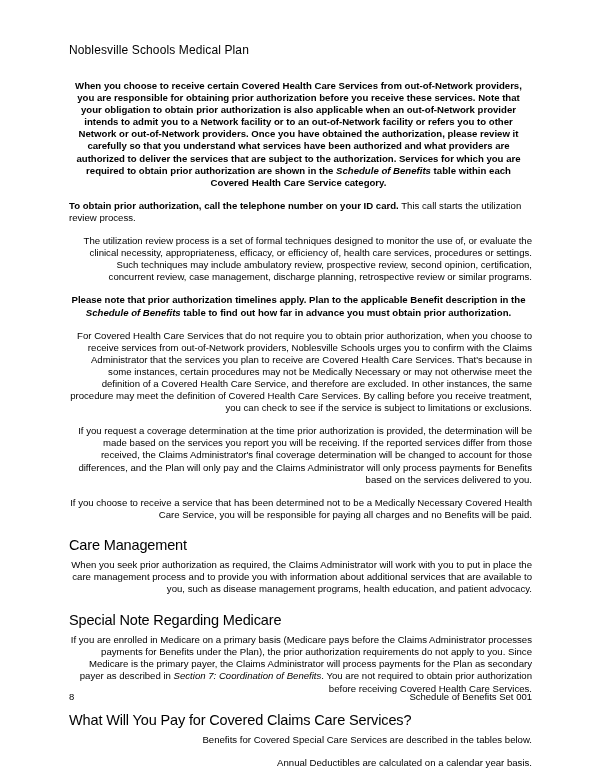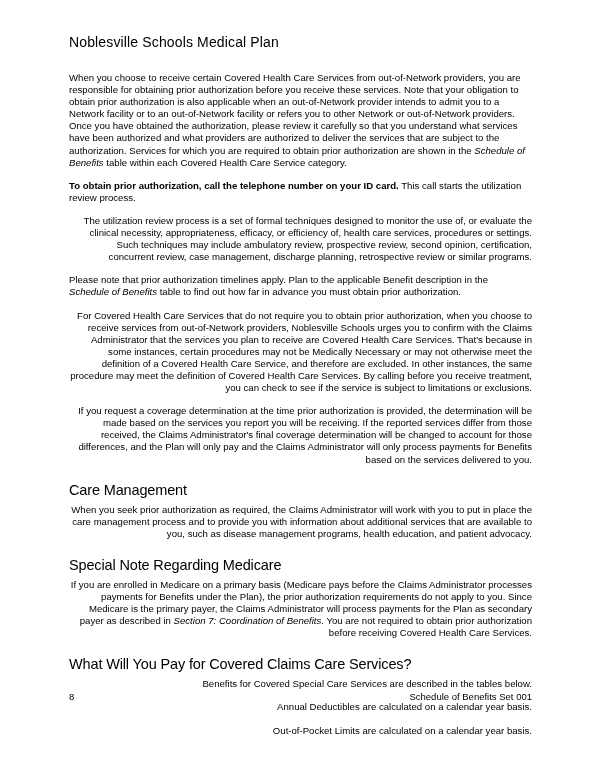--- a/index.html
+++ b/index.html
@@ -23,40 +23,41 @@
     padding: 0;
     overflow: hidden;
   }
   .content {
     position: absolute;
     left: 69px;
     top: 36px;
     width: 463px;
   }
   .running-head {
-    font-size: 14px;
+    font-size: 12px;
     line-height: 12px;
     color: #000;
-    margin: 0 0 24px 0;
+    margin: 8px 0 24px 0;
     letter-spacing: 0.01em;
   }
   p.body-text {
     font-size: 9.6px;
     line-height: 12.1px;
     margin: 0 0 11px 0;
     text-align: right;
     color: #000;
   }
   p.bold-block {
-    font-weight: normal;
+    font-weight: bold;
     font-size: 9.6px;
     line-height: 12.1px;
     margin: 0 0 11px 0;
     width: 459px;
     color: #000;
+    text-align: center;
   }
   p.lead-bold {
     font-size: 9.6px;
     line-height: 12.1px;
     margin: 0 0 11px 0;
     color: #000;
   }
   p.lead-bold .lead {
     font-weight: bold;
   }
@@ -104,20 +105,21 @@
     <p class="lead-bold"><span class="lead">To obtain prior authorization, call the telephone number on your ID card.</span><span> This call starts the utilization review process.</span></p>
 
     <p class="body-text">The utilization review process is a set of formal techniques designed to monitor the use of, or evaluate the clinical necessity, appropriateness, efficacy, or efficiency of, health care services, procedures or settings. Such techniques may include ambulatory review, prospective review, second opinion, certification, concurrent review, case management, discharge planning, retrospective review or similar programs.</p>
 
     <p class="bold-block"><span>Please note that prior authorization timelines apply. Plan to the applicable Benefit description in the </span><em class="ital">Schedule of Benefits</em><span> table to find out how far in advance you must obtain prior authorization.</span></p>
 
     <p class="body-text">For Covered Health Care Services that do not require you to obtain prior authorization, when you choose to receive services from out-of-Network providers, Noblesville Schools urges you to confirm with the Claims Administrator that the services you plan to receive are Covered Health Care Services. That's because in some instances, certain procedures may not be Medically Necessary or may not otherwise meet the definition of a Covered Health Care Service, and therefore are excluded. In other instances, the same procedure may meet the definition of Covered Health Care Services. By calling before you receive treatment, you can check to see if the service is subject to limitations or exclusions.</p>
 
     <p class="body-text">If you request a coverage determination at the time prior authorization is provided, the determination will be made based on the services you report you will be receiving. If the reported services differ from those received, the Claims Administrator's final coverage determination will be changed to account for those differences, and the Plan will only pay and the Claims Administrator will only process payments for Benefits based on the services delivered to you.</p>
 
+    <p class="body-text">If you choose to receive a service that has been determined not to be a Medically Necessary Covered Health Care Service, you will be responsible for paying all charges and no Benefits will be paid.</p>
 
     <h2 class="section-heading first">Care Management</h2>
 
     <p class="body-text">When you seek prior authorization as required, the Claims Administrator will work with you to put in place the care management process and to provide you with information about additional services that are available to you, such as disease management programs, health education, and patient advocacy.</p>
 
     <h2 class="section-heading">Special Note Regarding Medicare</h2>
 
     <p class="body-text"><span>If you are enrolled in Medicare on a primary basis (Medicare pays before the Claims Administrator processes payments for Benefits under the Plan), the prior authorization requirements do not apply to you. Since Medicare is the primary payer, the Claims Administrator will process payments for the Plan as secondary payer as described in </span><em class="ital">Section 7: Coordination of Benefits</em><span>. You are not required to obtain prior authorization before receiving Covered Health Care Services.</span></p>
 
     <h2 class="section-heading">What Will You Pay for Covered Claims Care Services?</h2>

